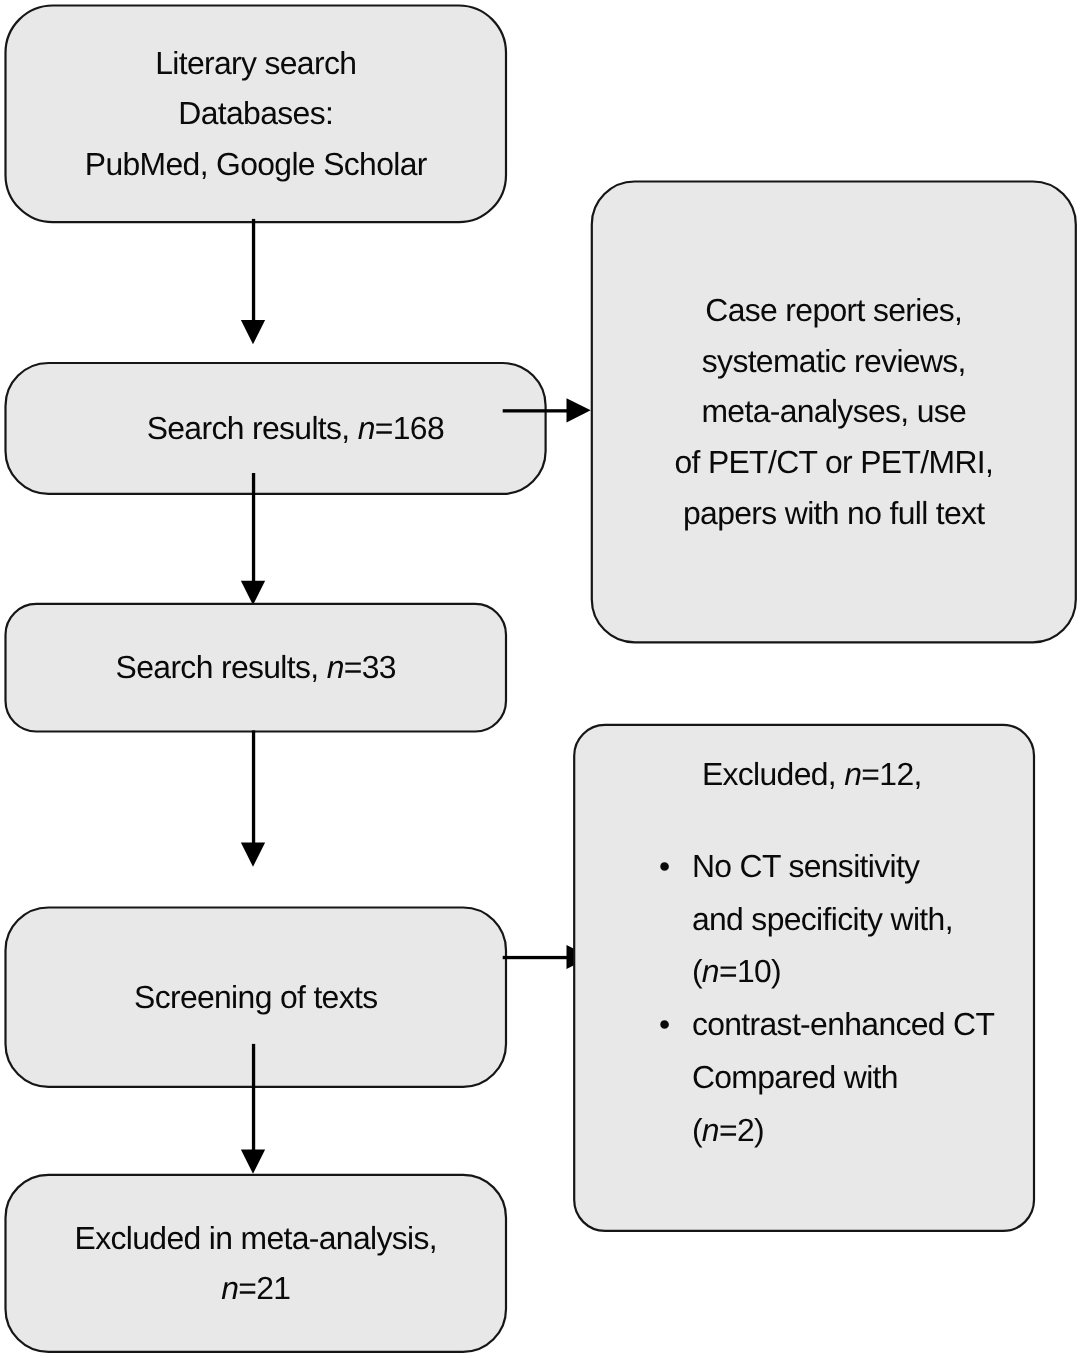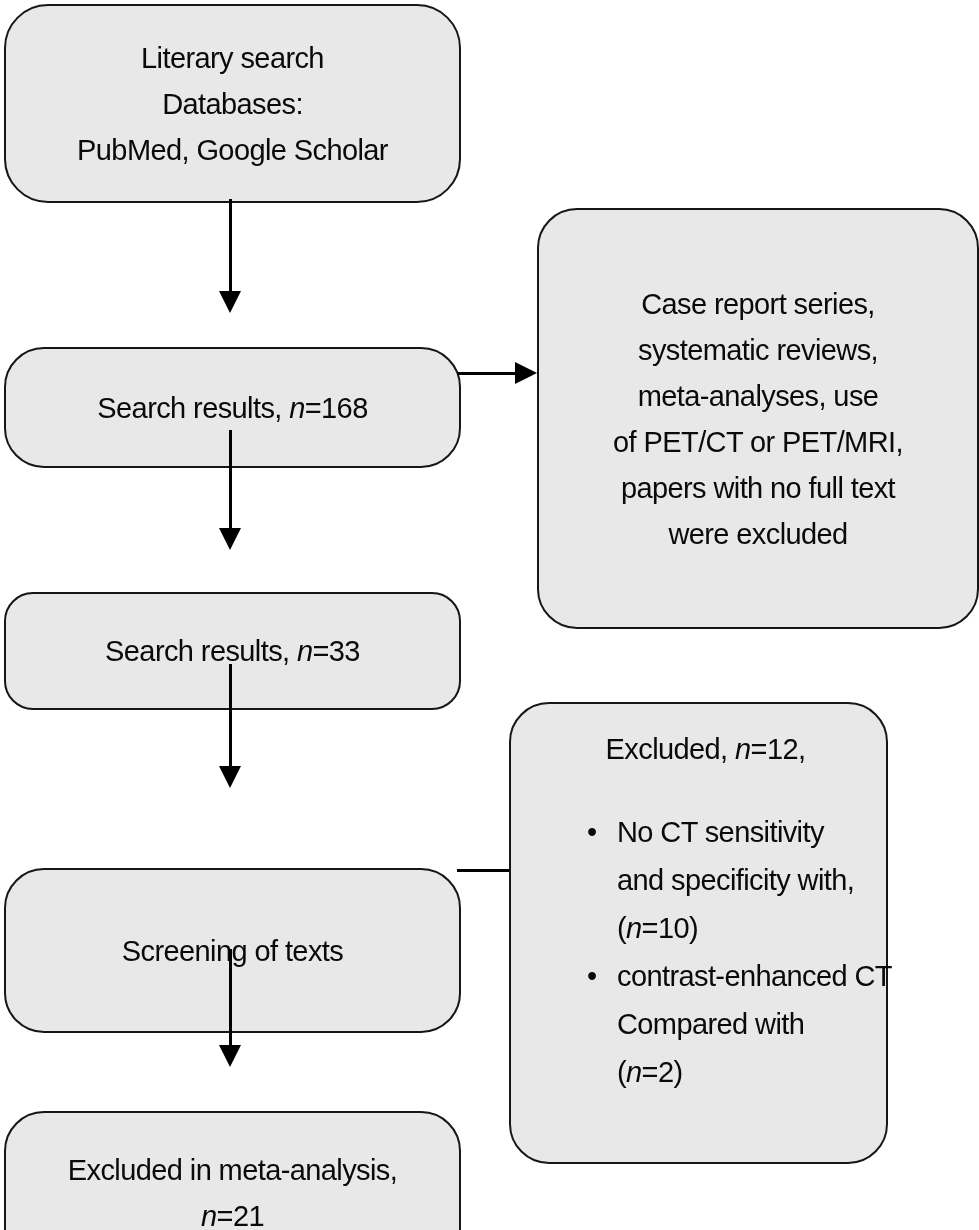--- a/index.html
+++ b/index.html
@@ -19,21 +19,21 @@
     display: flex;
     flex-direction: column;
     align-items: center;
     justify-content: center;
     text-align: center;
     font-size: 29px;
     line-height: 46px;
     letter-spacing: -0.6px;
   }
   .r44 { border-radius: 44px; }
-  .r40 { border-radius: 40px; margin-top: 44px; }
+  .r40 { border-radius: 40px; }
   .line { white-space: nowrap; }
   .it { font-style: italic; }
 
   
   .varrow { position: absolute; width: 24px; }
   .varrow .shaft {
     position: absolute; left: 50%; top: 0; bottom: 18px;
     width: 3px; margin-left: -1.5px; background: var(--arrow-color, #000);
   }
   .varrow .head {
@@ -51,30 +51,31 @@
   .harrow .head {
     position: absolute; top: 50%; right: 0; margin-top: -11px;
     width: 0; height: 0;
     border-top: 11px solid transparent;
     border-bottom: 11px solid transparent;
     border-left: 22px solid var(--arrow-color, #000);
   }
 
   
   .b-literary   { left: 4px;   top: 4px;    width: 453px; height: 195px; }
-  .b-results168 { left: 4px;   top: 303px;  width: 453px; height: 117px; }
+  .b-results168 { left: 4px;   top: 329px;  width: 453px; height: 117px; padding-left: 36px; }
   .b-results33  { left: 4px;   top: 548px;  width: 453px; height: 114px; border-radius: 29px; }
   .b-screening  { left: 4px;   top: 824px;  width: 453px; height: 161px; }
   .b-included   { left: 4px;   top: 1067px; width: 453px; height: 159px; }
   .b-reasons    { left: 537px; top: 164px;  width: 438px; height: 417px; }
   .b-excluded   {
-    left: 509px; top: 658px; width: 379px; height: 462px;
+    left: 521px; top: 658px; width: 420px; height: 462px;
     justify-content: flex-start; align-items: stretch;
     padding: 22px 14px 16px 28px; box-sizing: border-box;
     text-align: left;
+    border-radius: 29px;
   }
   .b-excluded .title { text-align: center; white-space: nowrap; }
   .bullets { margin-left: 48px; margin-top: 36px; line-height: 48px; }
   .bullet-item { display: flex; }
   .bullet-dot { width: 30px; flex: 0 0 30px; }
   .bullet-text { flex: 1; }
 
   .a-1 { left: 218px; top: 199px; height: 114px; }
   .a-2 { left: 457px; top: 361px; width: 80px; }
   .a-3 { left: 218px; top: 430px; height: 120px; }
@@ -106,21 +107,20 @@
     <div class="shaft"></div>
     <div class="head"></div>
   </div>
 
   <div class="box r40 b-reasons">
     <div class="line">Case report series,</div>
     <div class="line">systematic reviews,</div>
     <div class="line">meta-analyses, use</div>
     <div class="line">of PET/CT or PET/MRI,</div>
     <div class="line">papers with no full text</div>
-    <div class="line">were excluded</div>
   </div>
 
   <div class="varrow a-3">
     <div class="shaft"></div>
     <div class="head"></div>
   </div>
 
   <div class="box r40 b-results33">
     <div class="line"><span>Search results, </span><span class="it">n</span><span>=33</span></div>
   </div>

